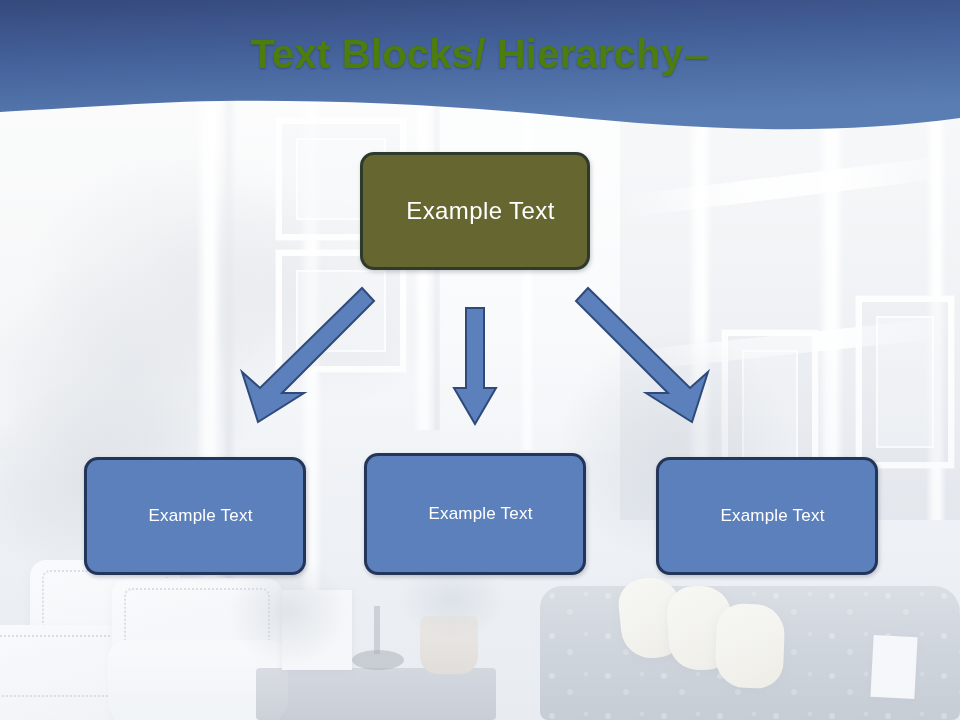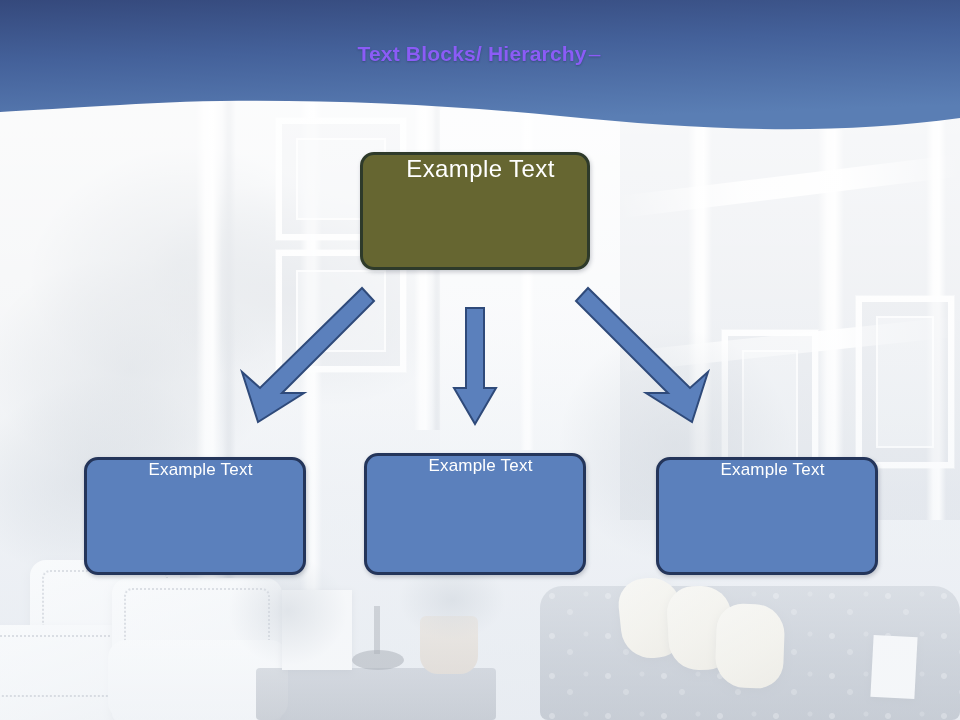--- a/index.html
+++ b/index.html
@@ -139,35 +139,35 @@
   }
   #banner svg { display: block; }
   #title {
     position: absolute;
     left: 0; top: 0;
     width: 960px;
     height: 108px;
     display: flex;
     align-items: center;
     justify-content: center;
-    color: #8b5cf6;
-    font-size: 21px;
+    color: #4d7c0f;
+    font-size: 40px;
     letter-spacing: 0.2px;
     white-space: nowrap;
     text-shadow: 0 1px 2px rgba(20,36,66,0.35);
   }
   #title .bold { font-weight: bold; }
   #title .light { font-weight: normal; }
   #title .sep { font-weight: normal; padding: 0 2px; }
 
   
   .node {
     position: absolute;
     display: flex;
-    align-items: flex-start;
+    align-items: center;
     justify-content: center;
     box-sizing: border-box;
     color: #ffffff;
     text-align: center;
     border-radius: 14px;
     box-shadow: 1px 2px 4px rgba(60,70,85,0.28);
     padding-left: 11px;
   }
   .node-root {
     background: #666631;

